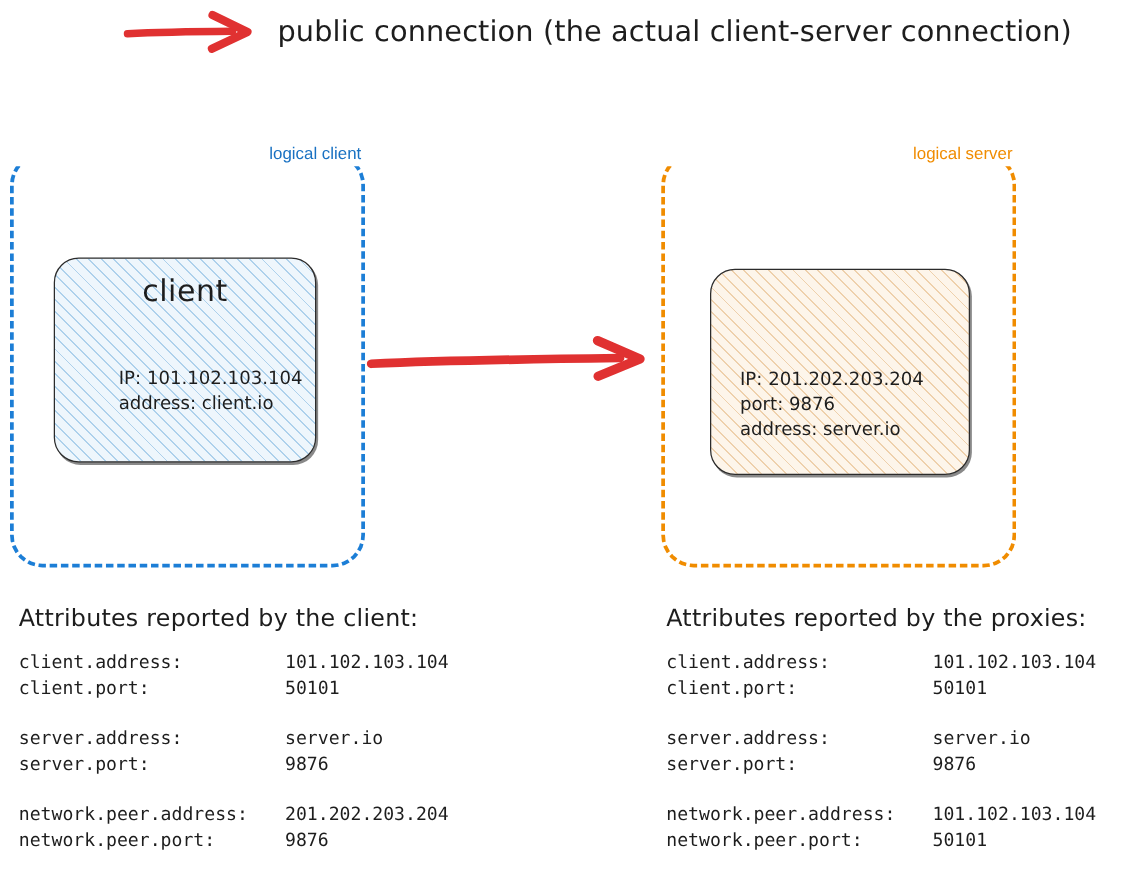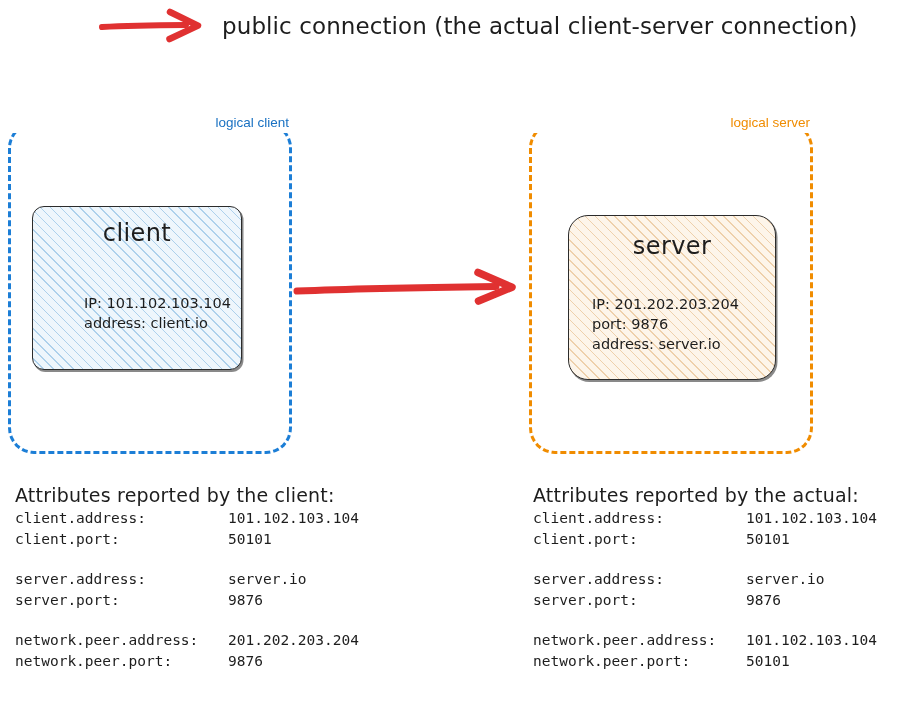--- a/index.html
+++ b/index.html
@@ -116,21 +116,21 @@
 
   
   .attr-panel { position: absolute; top: 484px; }
   #client-attr-panel { left: 15px; }
   #server-attr-panel { left: 533px; }
   .attr-heading {
     font-family: "DejaVu Sans", sans-serif;
     font-size: 19px;
     color: #1d1d1d;
     white-space: nowrap;
-    margin: 0 0 2px 0;
+    margin: 0 0 14px 0;
     letter-spacing: .2px;
   }
   .attr-table {
     font-family: "DejaVu Sans Mono", monospace;
     font-size: 14.5px;
     line-height: 21px;
     color: #1d1d1d;
     border-collapse: collapse;
   }
   .attr-table td { padding: 0; vertical-align: top; white-space: pre; }
@@ -151,34 +151,33 @@
     </span>
     <span class="legend-label">public connection (the actual client-server connection)</span>
   </div>
 
 
 </div>
 
 <div class="logical-group" id="logical-client-group">
   <div class="group-label">logical client</div>
 
-  <div class="node-box" id="client-node" style="left:21px; top:81px;border-radius:12px;">
+  <div class="node-box" id="client-node" style="left:32px; top:81px;">
     <div class="node-title">client</div>
     <div class="node-details">
       <div>IP: 101.102.103.104</div>
       <div>address: client.io</div>
     </div>
   </div>
 </div>
 
 <div class="logical-group" id="logical-server-group">
   <div class="group-label">logical server</div>
 
   <div class="node-box" id="server-node" style="left:36px; top:90px;">
-    <div class="node-title">server</div>
     <div class="node-details">
       <div>IP: 201.202.203.204</div>
       <div>port: 9876</div>
       <div>address: server.io</div>
     </div>
   </div>
 </div>
 
 <div id="public-connection-arrow">
   <svg width="236" height="46" viewBox="0 0 236 46">
@@ -219,21 +218,21 @@
         </tr>
         <tr>
           <td class="attr-key">network.peer.port:</td>
           <td class="attr-value">9876</td>
         </tr>
       </tbody>
   </table>
 </div>
 
 <div class="attr-panel" id="server-attr-panel">
-  <div class="attr-heading">Attributes reported by the actual:</div>
+  <div class="attr-heading">Attributes reported by the proxies:</div>
   <table class="attr-table">
     <tbody>
         <tr>
           <td class="attr-key">client.address:</td>
           <td class="attr-value">101.102.103.104</td>
         </tr>
         <tr>
           <td class="attr-key">client.port:</td>
           <td class="attr-value">50101</td>
         </tr>

